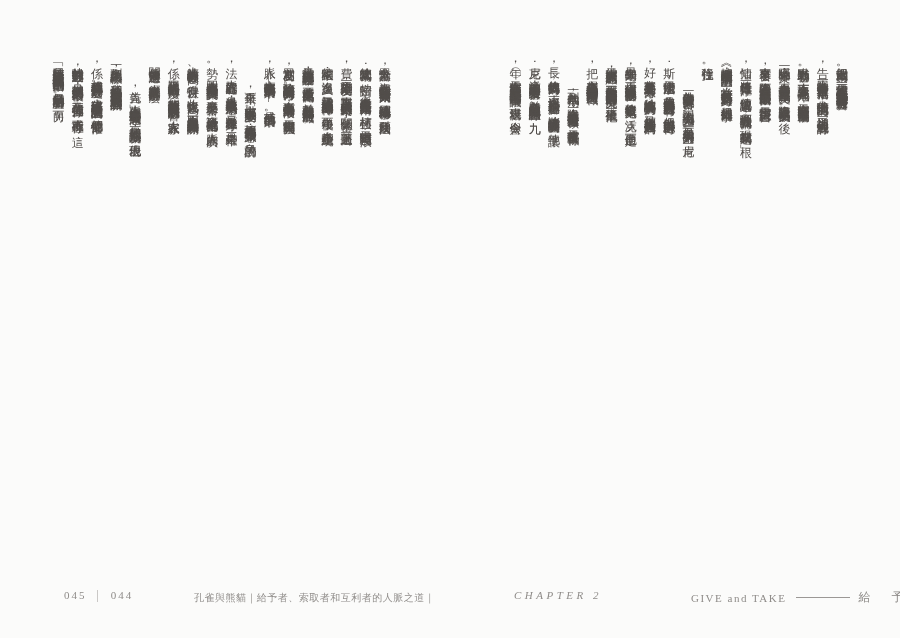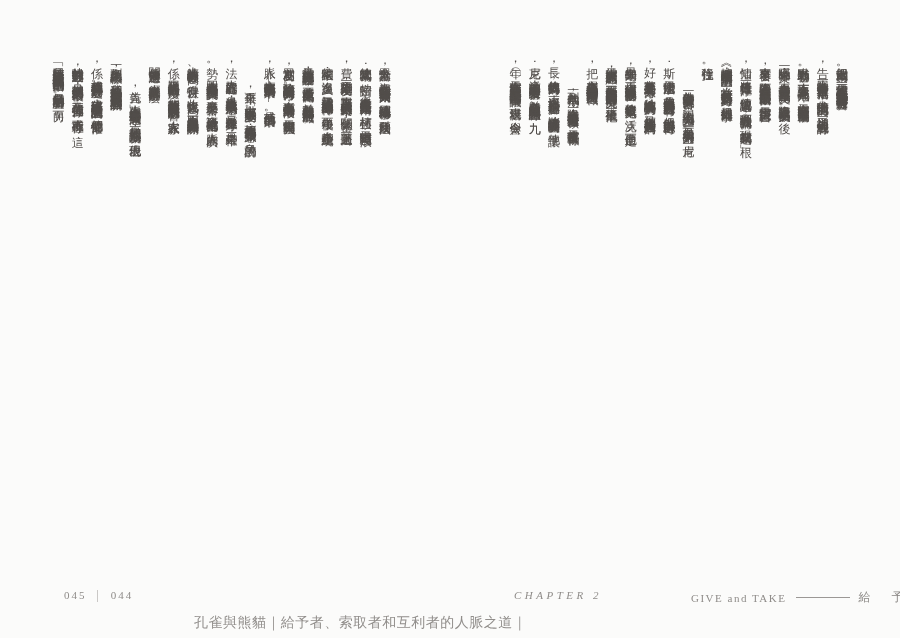--- a/index.html
+++ b/index.html
@@ -48,22 +48,22 @@
   }
   .folio { left: 64px; letter-spacing: 2px; }
   .folio .divider {
     display: inline-block;
     margin: 0 10px;
     color: #a8a5a2;
     transform: scaleY(1.1);
   }
   .chapter-title-footer {
     left: 194px;
-    top: 614px;
-    font-size: 14px;
+    top: 591px;
+    font-size: 10px;
     letter-spacing: 0.5px;
     color: #918e8b;
   }
   .chapter-label { left: 514px; letter-spacing: 3.5px; font-style: italic; }
   .booktitle-footer {
     left: 691px;
     display: flex;
     align-items: center;
     letter-spacing: 1.5px;
   }

